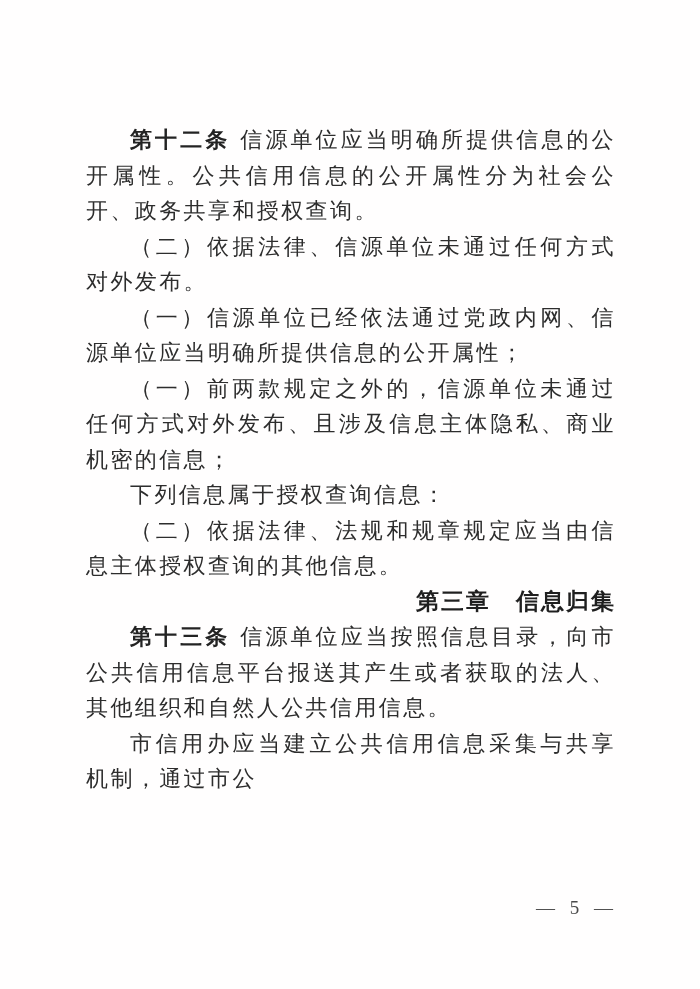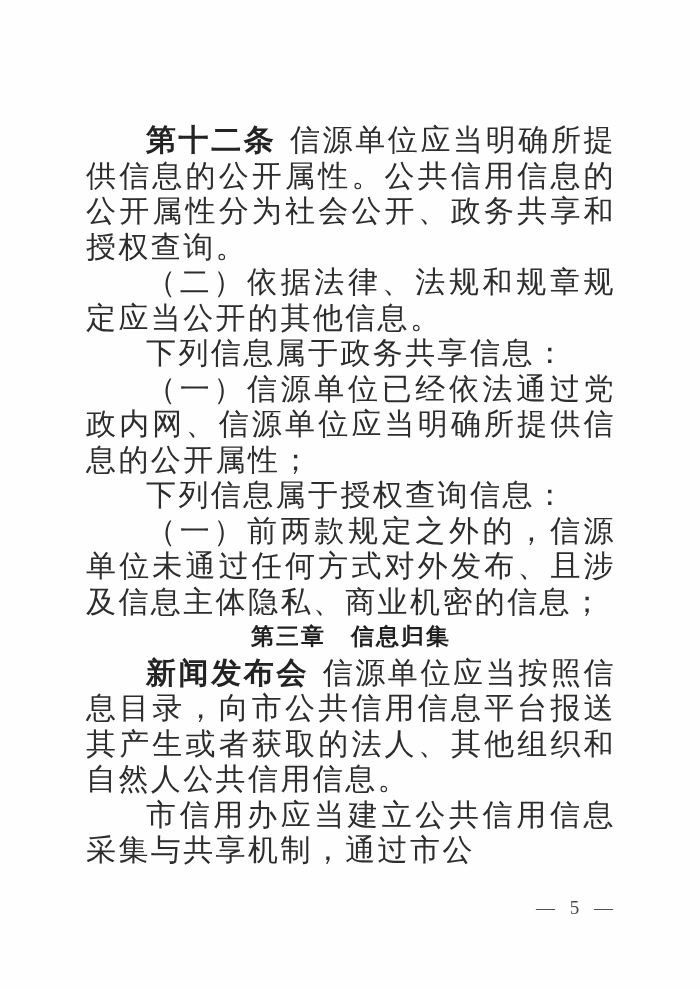--- a/index.html
+++ b/index.html
@@ -21,38 +21,38 @@
   }
   .content {
     position: absolute;
     top: 122px;
     left: 86px;
     width: 530px;
     color: #2d2d2d;
   }
   p.para {
     margin: 0;
-    font-size: 30px;
+    font-size: 22px;
     line-height: 35.5px;
     letter-spacing: 2.4px;
     text-align: justify;
     text-justify: inter-character;
     text-indent: 2em;
     word-break: break-all;
   }
   .lead {
     font-weight: bold;
     margin-right: 0.45em;
     color: #232323;
   }
   h2.chapter {
     margin: 0;
     font-size: 23px;
     line-height: 35.5px;
-    text-align: center;
+    text-align: right;
     font-family: "Liberation Sans", "DejaVu Sans", sans-serif;
     font-weight: bold;
     color: #1f1f1f;
     letter-spacing: 2px;
     text-indent: 0;
   }
   .footer {
     position: absolute;
     top: 897px;
     right: 82px;
@@ -66,34 +66,34 @@
 </head>
 <body>
 
 <div class="page">
   <div class="content">
 
     <p class="para"><span class="lead">第十二条</span><span>信源单位应当明确所提供信息的公开属性。公共信用信息的公开属性分为社会公开、政务共享和授权查询。</span></p>
 
 
 
-    <p class="para"><span>（二）依据法律、法规和规章规定应当公开的其他信息。</span></p>
+    <p class="para"><span>（二）依据法律、信源单位未通过任何方式对外发布。</span></p>
 
-    <p class="para"><span>下列信息属于政务共享信息：</span></p>
 
     <p class="para"><span>（一）信源单位已经依法通过党政内网、信源单位应当明确所提供信息的公开属性；</span></p>
 
 
+    <p class="para"><span>（一）前两款规定之外的，信源单位未通过任何方式对外发布、且涉及信息主体隐私、商业机密的信息；</span></p>
+
     <p class="para"><span>下列信息属于授权查询信息：</span></p>
 
-    <p class="para"><span>（一）前两款规定之外的，信源单位未通过任何方式对外发布、且涉及信息主体隐私、商业机密的信息；</span></p>
-
+    <p class="para"><span>（二）依据法律、法规和规章规定应当由信息主体授权查询的其他信息。</span></p>
 
     <h2 class="chapter">第三章　信息归集</h2>
 
-    <p class="para"><span class="lead">新闻发布会</span><span>信源单位应当按照信息目录，向市公共信用信息平台报送其产生或者获取的法人、其他组织和自然人公共信用信息。</span></p>
+    <p class="para"><span class="lead">第十三条</span><span>信源单位应当按照信息目录，向市公共信用信息平台报送其产生或者获取的法人、其他组织和自然人公共信用信息。</span></p>
 
     <p class="para"><span>市信用办应当建立公共信用信息采集与共享机制，通过市公</span></p>
 
   </div>
 
   <div class="footer">— 5 —</div>
 </div>
 
 </body></html>

